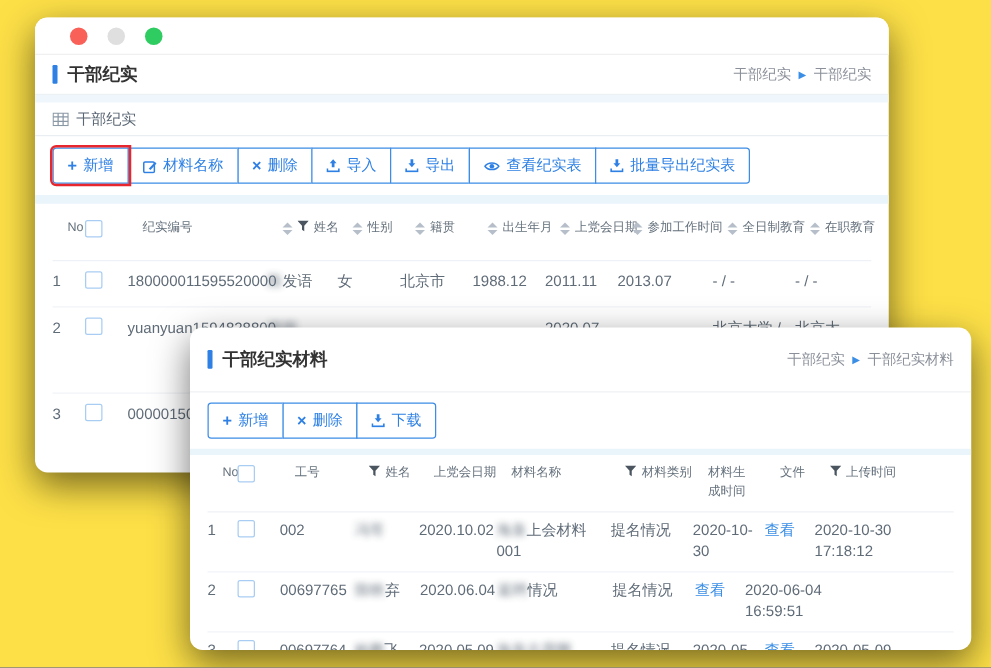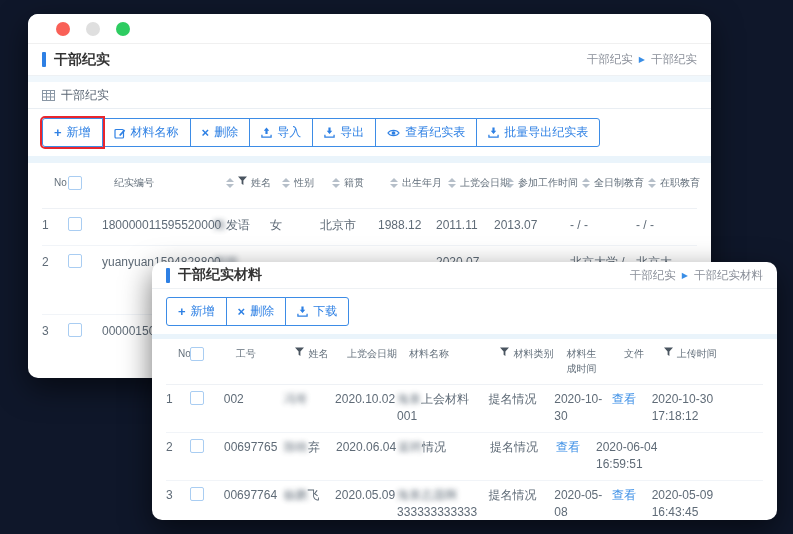--- a/index.html
+++ b/index.html
@@ -1,17 +1,17 @@
 <!DOCTYPE html>
 <html><head>
 <meta charset="utf-8">
 <style>
   * { margin:0; padding:0; box-sizing:border-box; }
   body { background:#000; font-family:"Liberation Sans","DejaVu Sans",sans-serif; }
-  .stage { position:relative; width:793px; height:534px; background:#0f172a; overflow:hidden; }
+  .stage { position:relative; width:793px; height:534px; background:#fde047; overflow:hidden; }
 
   .card { position:absolute; background:#fff; border-radius:10px; overflow:hidden;
           box-shadow:0 10px 30px rgba(0,0,0,.55); }
   .back-card  { left:28px; top:14px; width:683px; height:364px; z-index:1; }
   .front-card { left:152px; top:262px; width:625px; height:258px; z-index:2; }
 
   
   .titlebar { height:30px; display:flex; align-items:center; padding-left:28px;
               border-bottom:1px solid #f0f0f0; background:#fff; }
   .dot { width:14px; height:14px; border-radius:50%; margin-right:16px; }
@@ -259,21 +259,21 @@
       <div class="trow r-tall3">
         <span class="cell bc1">4</span>
         <span class="cell bc2"><span class="checkbox"></span></span>
         <span class="cell bc3">000001501592409</span>
       </div>
     </div>
   </div>
 
   <div class="card front-card">
 
-    <div class="page-title-row" style="height:27px;">
+    <div class="page-title-row" style="height:52px;">
       <span class="blue-bar"></span>
       <span class="page-title">干部纪实材料</span>
       <span class="breadcrumb">
         <span>干部纪实</span>
         <span class="crumb-sep">▶</span>
         <span>干部纪实材料</span>
       </span>
     </div>
 
     <div class="toolbar" style="padding:8px 14px;">

